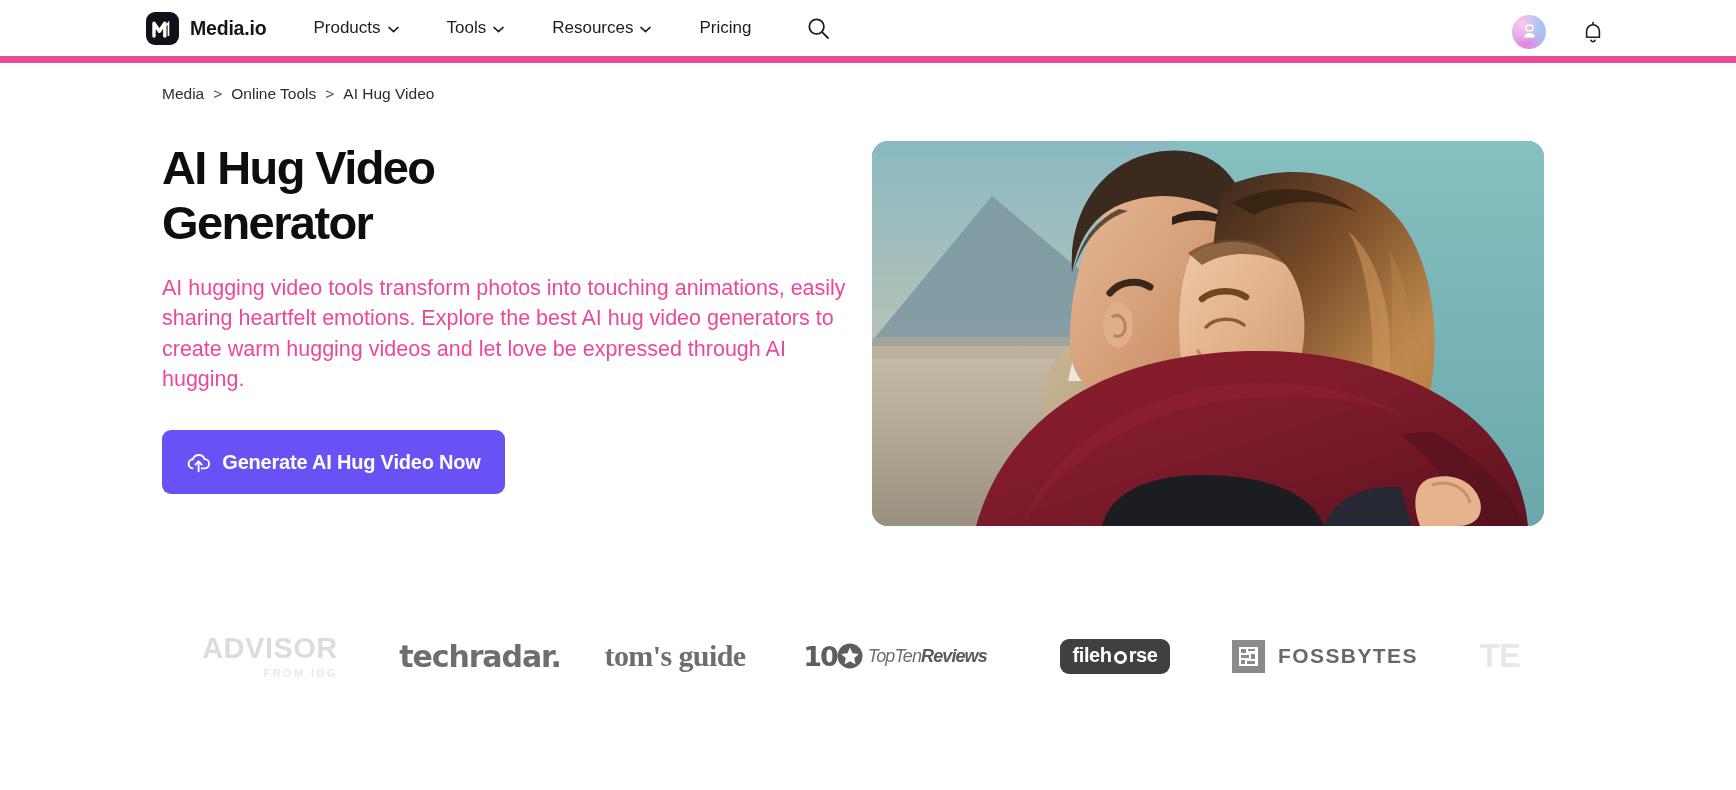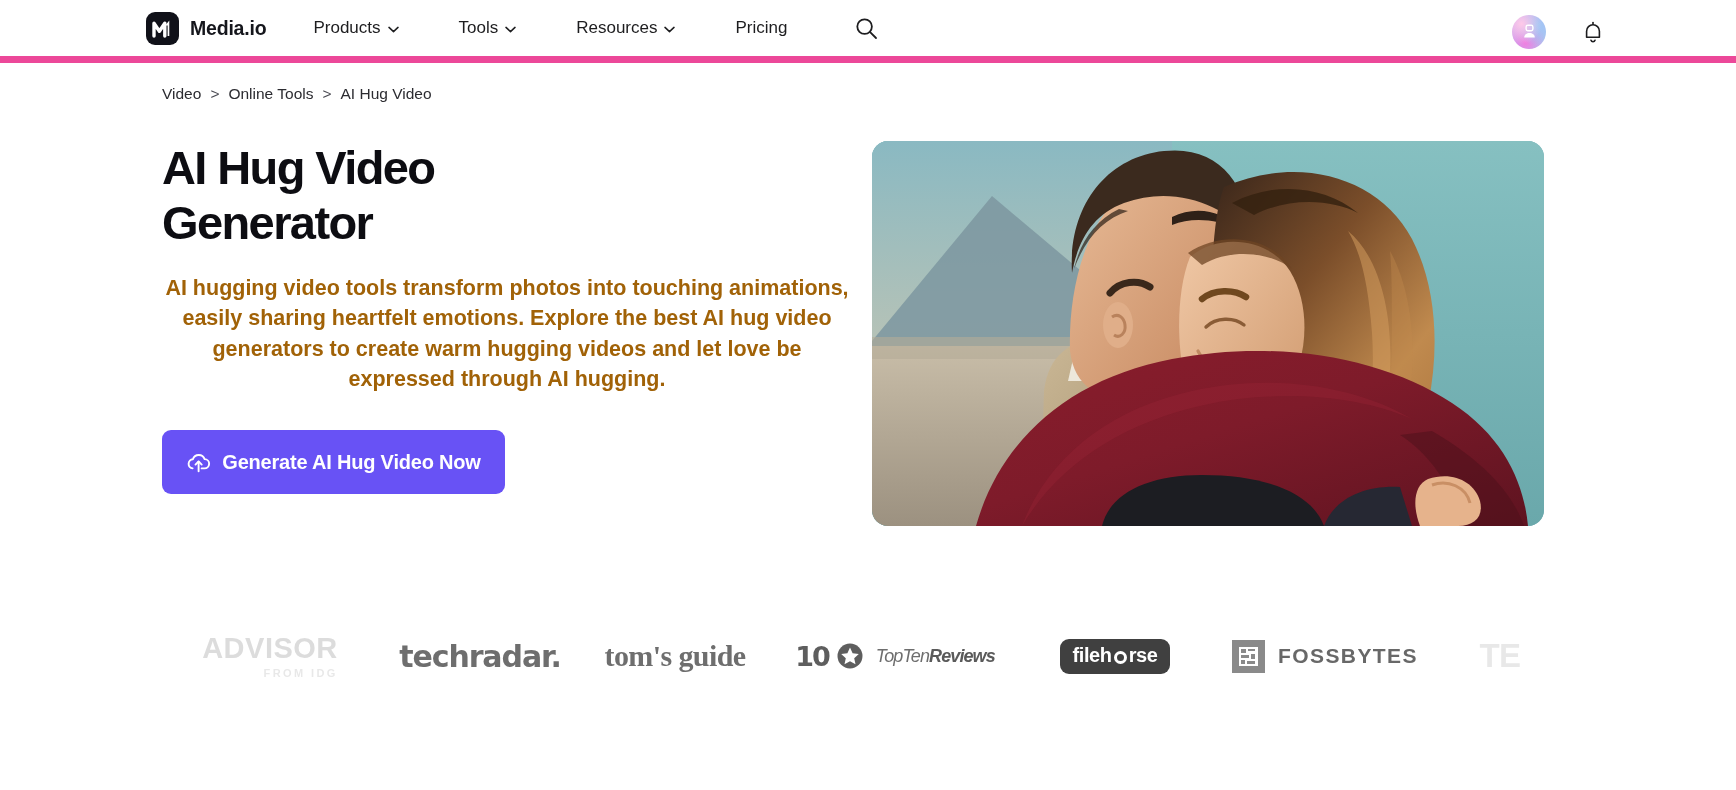--- a/index.html
+++ b/index.html
@@ -46,21 +46,21 @@
     font-weight: 700;
     color: #15161c;
     letter-spacing: -0.2px;
     white-space: nowrap;
   }
 
   .nav {
     display: flex;
     align-items: center;
     margin-left: 47px;
-    gap: 12px;
+    gap: 0;
   }
   .nav-item {
     display: flex;
     align-items: center;
     gap: 7px;
     font-size: 17px;
     color: #1d1d1f;
     padding: 0 24px;
     cursor: pointer;
     white-space: nowrap;
@@ -147,24 +147,23 @@
     line-height: 1.17;
     font-weight: 700;
     color: #0d0d12;
     letter-spacing: -1.6px;
     max-width: 430px;
   }
   .hero-desc {
     margin-top: 22px;
     font-size: 21.5px;
     line-height: 1.41;
-    color: #a16207;
+    color: #ec4899;
     max-width: 690px;
-    font-weight: 700;
-    text-align: center;
+    font-weight: 400;
   }
   .cta {
     margin-top: 36px;
     height: 64px;
     width: 343px;
     border: none;
     border-radius: 9px;
     background: #6852f5;
     color: #ffffff;
     font-size: 20px;
@@ -238,21 +237,21 @@
     letter-spacing: -1.1px;
     font-family: "DejaVu Sans", sans-serif;
   }
   .lg-toms {
     font-size: 30px;
     font-weight: 700;
     color: #6e6e73;
     letter-spacing: -0.6px;
     font-family: "Liberation Serif", serif;
   }
-  .lg-ttr { display: flex; align-items: center; gap: 12px; }
+  .lg-ttr { display: flex; align-items: center; gap: 4px; }
   .lg-ttr .ten {
     font-size: 27px;
     font-weight: 800;
     color: #5e5e63;
     letter-spacing: -2px;
     font-family: "DejaVu Sans", sans-serif;
   }
   .lg-ttr .star { margin: 0 1px 0 -4px; }
   .lg-ttr .txt { font-size: 18px; color: #6e6e73; letter-spacing: -0.9px; font-style: italic; }
   .lg-ttr .txt b { font-weight: 700; color: #5a5a60; }
@@ -362,21 +361,21 @@
         <path d="M4.6 17.2 V11.2 a6.4 6.4 0 0 1 12.8 0 v6 Z" fill="none" stroke="#1d1d1f" stroke-width="1.6" stroke-linejoin="round"></path>
         <path d="M9 20.2 a2.1 2.1 0 0 0 4 0" fill="none" stroke="#1d1d1f" stroke-width="1.6" stroke-linecap="round"></path>
       </svg>
     </div>
   </div>
 </div>
 
 <div class="page">
 
   <div class="breadcrumb">
-    <span class="crumb">Video</span>
+    <span class="crumb">Media</span>
     <span class="crumb-sep">&gt;</span>
     <span class="crumb">Online Tools</span>
     <span class="crumb-sep">&gt;</span>
     <span class="crumb current">AI Hug Video</span>
   </div>
 
   <div class="hero">
 
     <div class="hero-left">
       <h1 class="hero-title">AI Hug Video Generator</h1>

